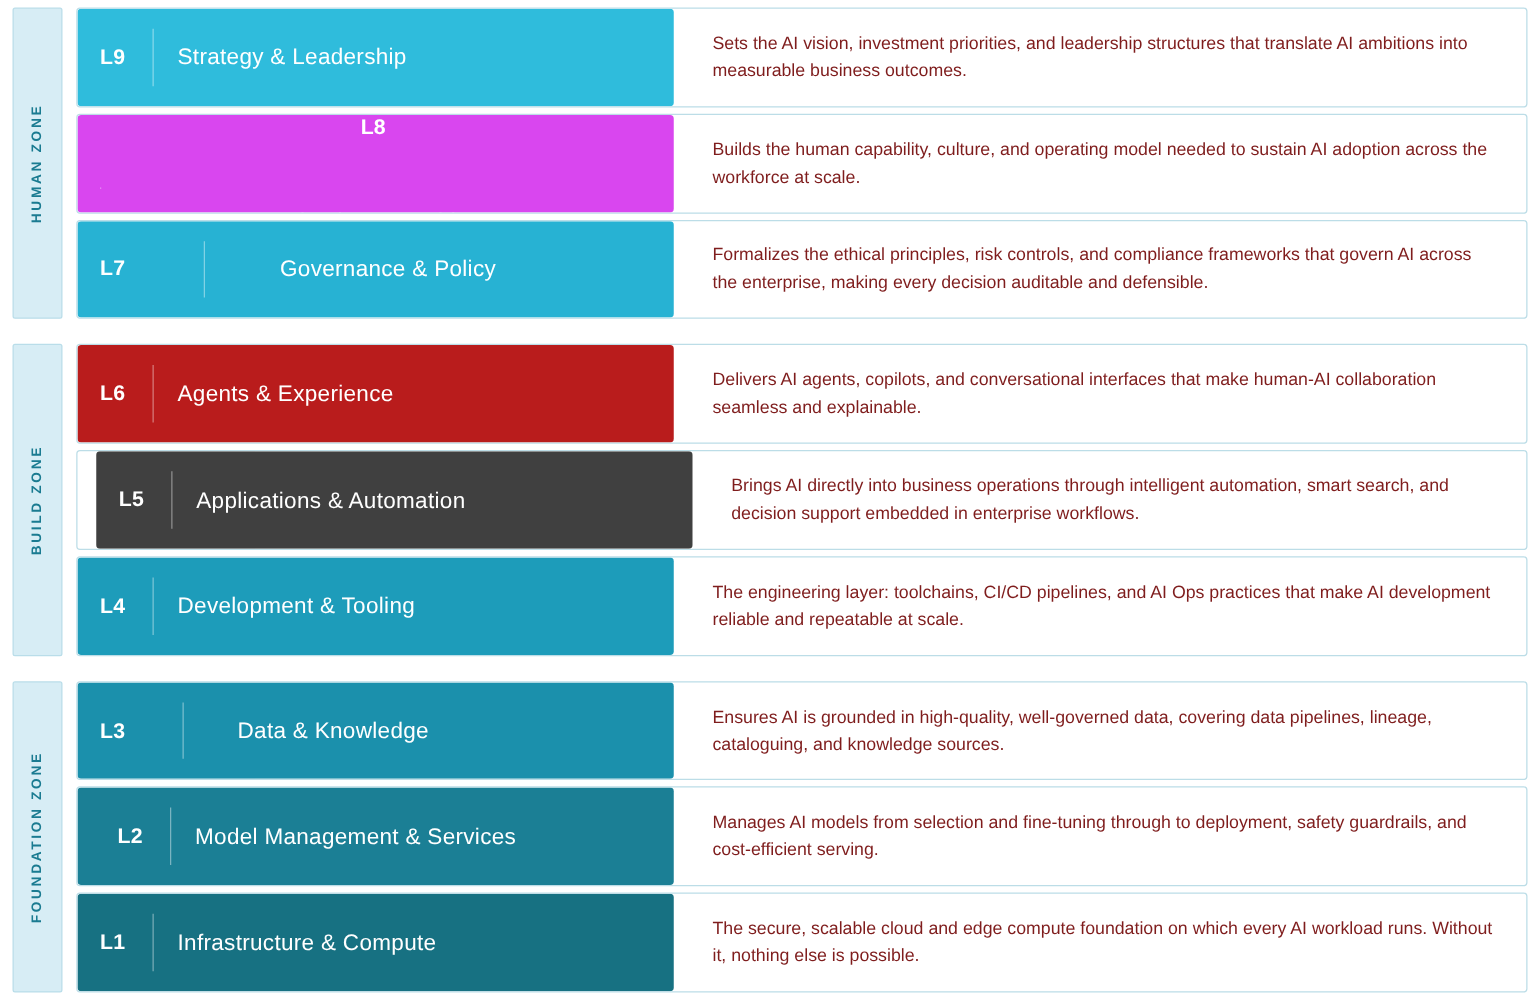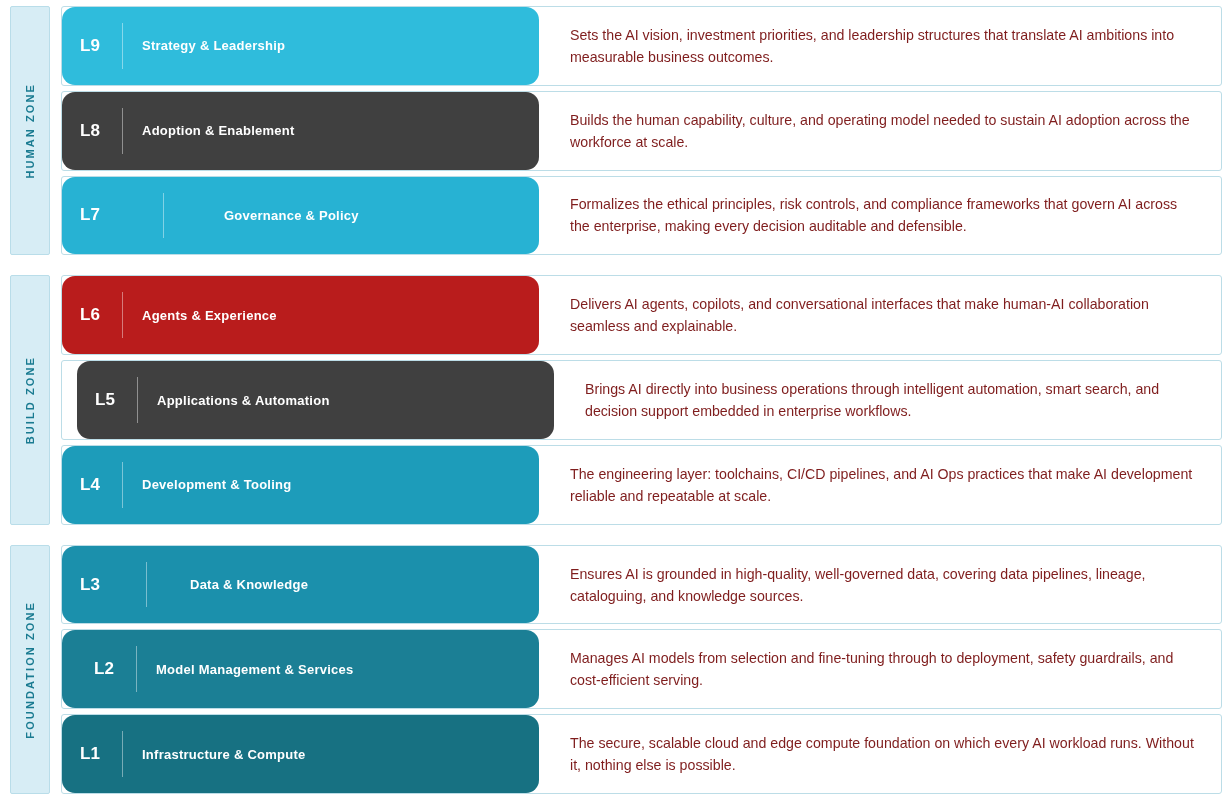--- a/index.html
+++ b/index.html
@@ -75,21 +75,21 @@
     box-sizing: border-box;
     overflow: hidden;
     min-height: 0;
   }
 
   .row-bar {
     flex: 0 0 477px;
     display: flex;
     flex-direction: row;
     align-items: center;
-    border-radius: 13px;
+    border-radius: 3px;
     box-sizing: border-box;
     padding: 0 0 0 18px;
   }
 
   .row-level {
     font-size: 17px;
     font-weight: bold;
     color: #ffffff;
     letter-spacing: 0.2px;
     width: 42px;
@@ -98,22 +98,22 @@
 
   .row-divider {
     width: 1px;
     align-self: stretch;
     margin: 16px 0;
     background: rgba(255,255,255,0.42);
     flex: 0 0 1px;
   }
 
   .row-title {
-    font-size: 13px;
-    font-weight: bold;
+    font-size: 18px;
+    font-weight: normal;
     color: #ffffff;
     letter-spacing: 0.25px;
     padding-left: 19px;
   }
 
   .row-desc {
     flex: 1 1 auto;
     display: flex;
     align-items: center;
     padding: 0 22px 0 31px;
@@ -143,21 +143,21 @@
           <span class="row-level">L9</span>
           <span class="row-divider"></span>
           <span class="row-title">Strategy &amp; Leadership</span>
         </div>
         <div class="row-desc">
           <span class="row-desc-text">Sets the AI vision, investment priorities, and leadership structures that translate AI ambitions into measurable business outcomes.</span>
         </div>
       </div>
 
       <div class="row">
-        <div class="row-bar" style="background-color: #404040;">
+        <div class="row-bar" style="background-color: #d946ef; flex-direction: column;">
           <span class="row-level">L8</span>
           <span class="row-divider"></span>
           <span class="row-title">Adoption &amp; Enablement</span>
         </div>
         <div class="row-desc">
           <span class="row-desc-text">Builds the human capability, culture, and operating model needed to sustain AI adoption across the workforce at scale.</span>
         </div>
       </div>
 
       <div class="row">

